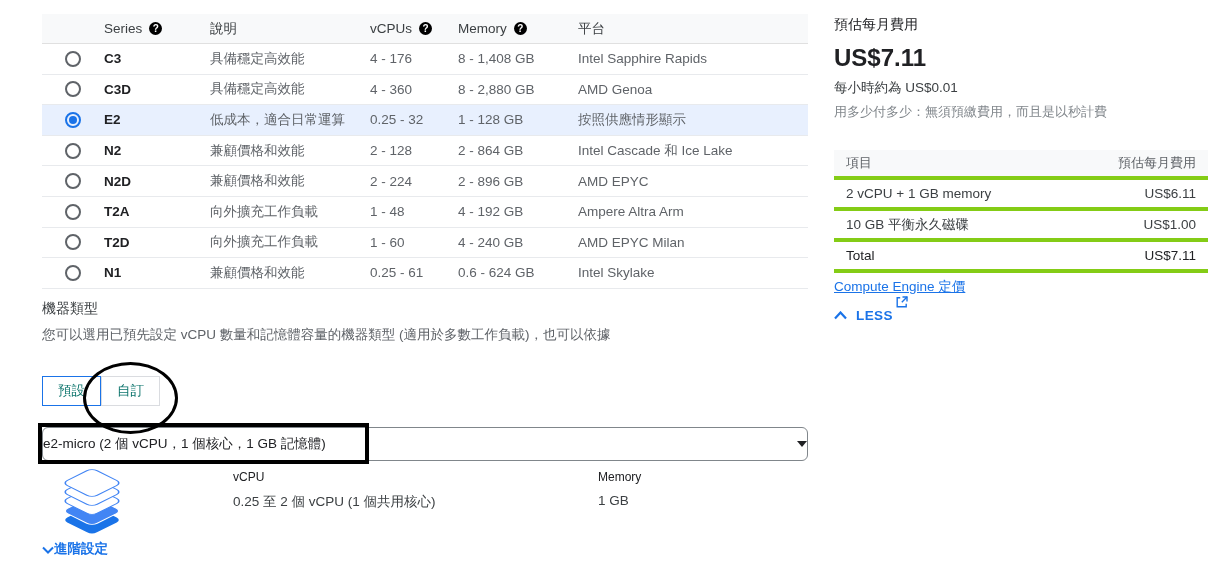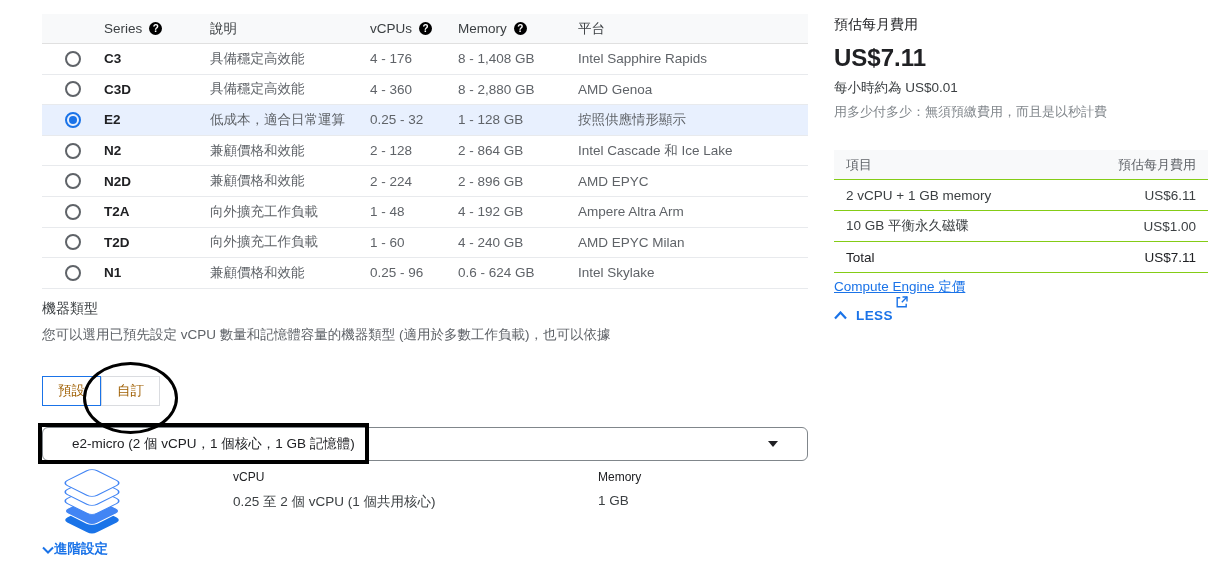--- a/index.html
+++ b/index.html
@@ -24,29 +24,29 @@
   .radio.checked::after { content: ""; width: 8px; height: 8px; border-radius: 50%; background: #1a73e8; }
 
   
   .mt-heading { position: absolute; left: 14px; top: 300px; font-size: 14px; color: #3c4043; }
   .mt-desc { position: absolute; left: 14px; top: 324px; font-size: 13.5px; color: #5f6368; line-height: 22px; width: 600px; }
   .link { color: #1a73e8; text-decoration: underline; cursor: pointer; }
   .ext-icon { display: inline-block; vertical-align: -1px; margin-left: 4px; }
 
   .tabs { position: absolute; left: 14px; top: 376px; display: flex; }
   .tab { height: 30px; padding: 0 15px; display: flex; align-items: center; font-size: 13.5px;
-         color: #a16207; background: #fff; border: 1px solid #dadce0; cursor: pointer; }
+         color: #0f766e; background: #fff; border: 1px solid #dadce0; cursor: pointer; }
   .tab.selected { border: 1px solid #1a73e8; z-index: 1; }
 
   .ellipse-annot { position: absolute; left: 55px; top: 362px; width: 95px; height: 72px;
                    border: 3px solid #000; border-radius: 50%; pointer-events: none; z-index: 5; }
 
   .dropdown { position: absolute; left: 14px; top: 427px; width: 766px; height: 34px;
               border: 1px solid #80868b; border-radius: 6px; display: flex; align-items: center;
-              padding: 0 29px; font-size: 13.5px; color: #202124; background: #fff; cursor: pointer; }
+              padding: 0 0; font-size: 13.5px; color: #202124; background: #fff; cursor: pointer; }
   .caret { margin-left: auto; width: 0; height: 0; border-left: 5px solid transparent;
            border-right: 5px solid transparent; border-top: 6px solid #202124; }
 
   .rect-annot { position: absolute; left: 10px; top: 423px; width: 331px; height: 41px;
                 border: 4px solid #000; pointer-events: none; z-index: 5; }
 
   .layers-icon { position: absolute; left: 30px; top: 467px; }
   .spec { position: absolute; top: 470px; }
   .spec.vcpu { left: 205px; }
   .spec.memory { left: 570px; }
@@ -57,21 +57,21 @@
               gap: 0; color: #1a73e8; font-size: 13.5px; cursor: pointer; font-weight: bold; }
 
   
   .cost-panel { position: absolute; left: 806px; top: 14px; width: 374px; }
   .cp-title { position: absolute; top: 2px; font-size: 14px; color: #202124; }
   .cp-price { position: absolute; top: 30px; font-size: 24px; font-weight: bold; color: #202124; }
   .cp-hourly { position: absolute; top: 65px; font-size: 13.5px; color: #3c4043; }
   .cp-note { position: absolute; top: 89px; font-size: 13px; color: #80868b; }
   .ct { position: absolute; top: 136px; width: 374px; font-size: 13.5px; }
   .ct-row { display: flex; justify-content: space-between; align-items: center; height: 31px;
-            border-bottom: 1px solid #84cc16; padding: 0 12px; color: #3c4043; }
+            border-bottom: 4px solid #84cc16; padding: 0 12px; color: #3c4043; }
   .ct-row.head { height: 30px; background: #f8f9fa; color: #5f6368; font-size: 13px; }
   .ct-row.total { color: #202124; font-weight: 500; }
   .cp-link { position: absolute; top: 264px; display: inline-flex; align-items: center;
              color: #1a73e8; font-size: 13.5px; cursor: pointer; flex-direction: column; }
   .cp-link .txt { text-decoration: underline; }
   .cp-less { position: absolute; top: 294px; display: flex; align-items: center; gap: 9px;
              color: #1a73e8; font-size: 13.5px; font-weight: bold; letter-spacing: .4px; cursor: pointer; }
 </style>
 </head>
 <body>
@@ -177,21 +177,21 @@
       <div class="cell">4 - 240 GB</div>
       <div class="cell">AMD EPYC Milan</div>
     </div>
 
     <div class="trow">
       <div class="cell">
           <span class="radio"></span>
         </div>
       <div class="cell series">N1</div>
       <div class="cell">兼顧價格和效能</div>
-      <div class="cell">0.25 - 96</div>
+      <div class="cell">0.25 - 61</div>
       <div class="cell">0.6 - 624 GB</div>
       <div class="cell">Intel Skylake</div>
     </div>
   </div>
 
   <div class="mt-heading">機器類型</div>
 
   <div class="mt-desc">
     <div>您可以選用已預先設定 vCPU 數量和記憶體容量的機器類型 (適用於多數工作負載)，也可以依據</div>
   </div>

